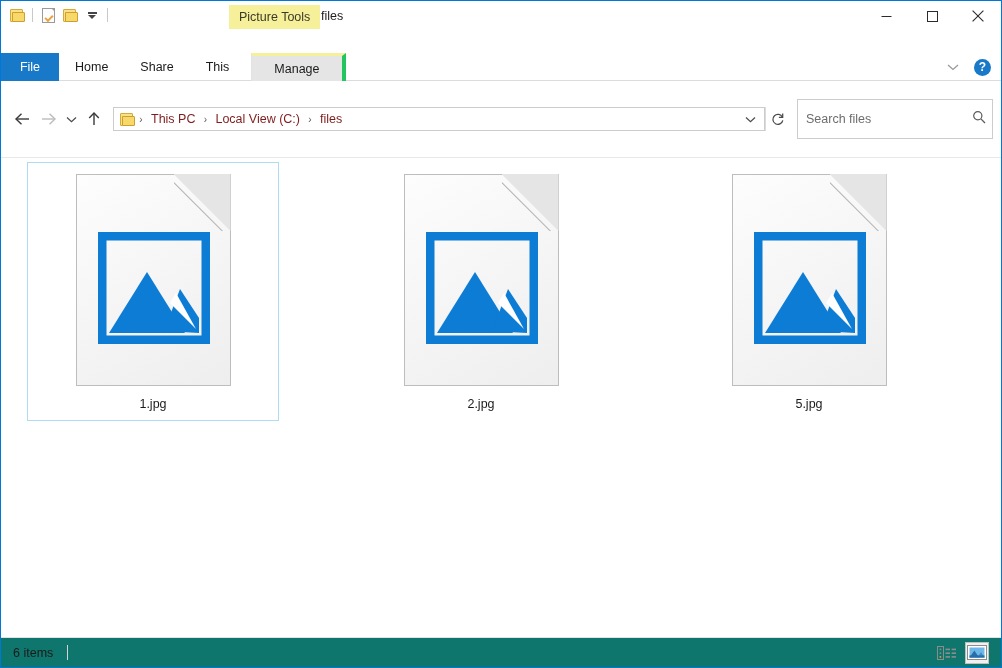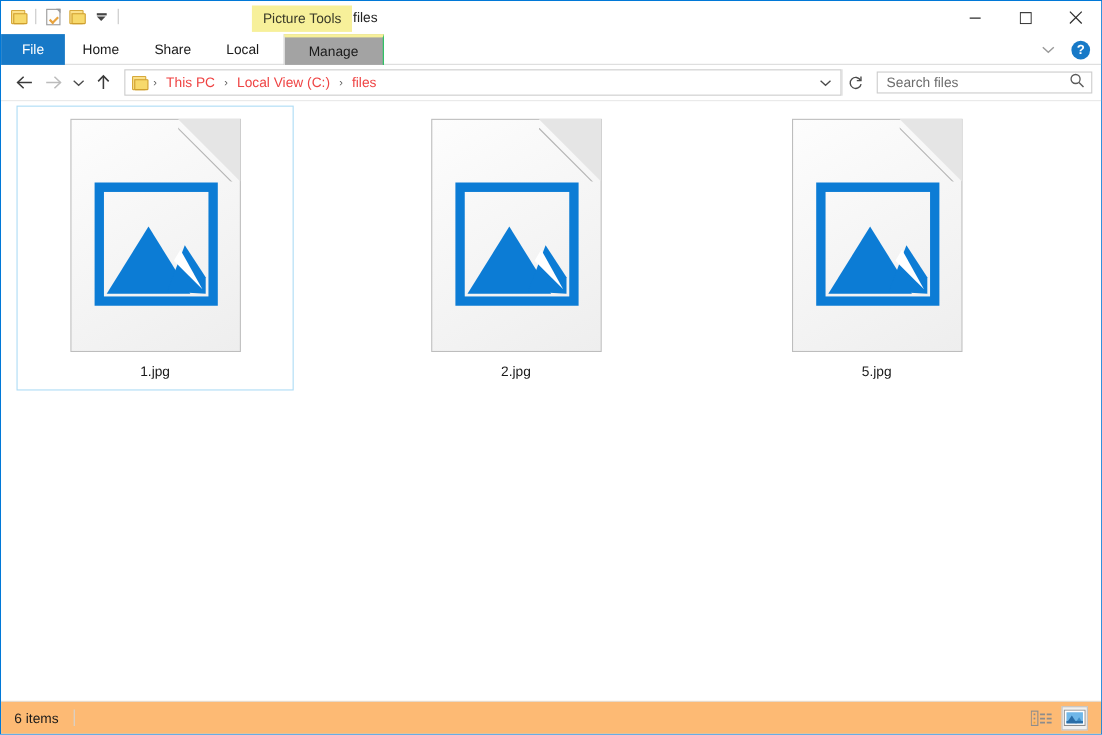--- a/index.html
+++ b/index.html
@@ -14,20 +14,21 @@
   }
 
   .window {
     position: relative;
     width: 1002px;
     height: 668px;
     background: #ffffff;
     border: 1px solid #0078d7;
     display: flex;
     flex-direction: column;
+    gap: 22px;
   }
 
   
   .titlebar {
     position: relative;
     height: 30px;
     background: #ffffff;
     display: flex;
     align-items: flex-start;
     flex: 0 0 30px;
@@ -183,22 +184,22 @@
   }
   .tab.file {
     background: #1779c7;
     color: #ffffff;
     min-width: 58px;
     padding: 0 18px;
   }
   .tab.contextual {
     border-top: 3px solid #f7f09a;
     border-left: 1px solid #e3e3e3;
-    border-right: 1px solid #22c55e;
-    background: #a3a3a3;
+    border-right: 4px solid #22c55e;
+    background: #e5e5e5;
     margin-left: 6px;
     padding: 0 22px;
   }
 
   .ribbon-right {
     position: absolute;
     right: 0;
     top: 0;
     height: 28px;
     display: flex;
@@ -250,21 +251,21 @@
     background: #ffffff;
     display: flex;
     align-items: center;
     margin-left: 6px;
     padding: 0 4px 0 6px;
     min-width: 0;
   }
 
   .crumb {
     font-size: 12.5px;
-    color: #ef4444;
+    color: #7f1d1d;
     padding: 0 4px;
     white-space: nowrap;
   }
   .crumb-sep {
     width: 12px;
     display: flex;
     align-items: center;
     justify-content: center;
     color: #5a5a5a;
     font-size: 10px;
@@ -280,21 +281,21 @@
     width: 24px;
     height: 24px;
     border-left: 1px solid #dcdcdc;
     display: flex;
     align-items: center;
     justify-content: center;
   }
 
   .searchbox {
     width: 196px;
-    height: 20px;
+    height: 40px;
     border: 1px solid #cccccc;
     background: #ffffff;
     display: flex;
     align-items: center;
     margin-left: 8px;
     padding: 0 6px 0 8px;
     flex: 0 0 196px;
   }
   .search-input {
     border: none;
@@ -314,21 +315,21 @@
     background: #ffffff;
     position: relative;
     overflow: hidden;
     border-top: 1px solid #e8e8e8;
   }
 
   .grid {
     display: grid;
     grid-template-columns: repeat(3, 328px);
     grid-auto-rows: 260px;
-    padding: 4px 0 0 14px;
+    padding: 4px 0 0 26px;
   }
 
   .tile {
     width: 252px;
     height: 259px;
     display: flex;
     flex-direction: column;
     align-items: center;
     justify-content: flex-start;
     border: 1px solid transparent;
@@ -381,21 +382,21 @@
     left: 21px;
     top: 57px;
     width: 112px;
     height: 112px;
   }
 
   
   .statusbar {
     height: 30px;
     flex: 0 0 30px;
-    background: #fdba74;
+    background: #0f766e;
     border-top: 1px solid #e2e2e2;
     display: flex;
     align-items: center;
     padding: 0 6px 0 12px;
   }
   .status-text {
     font-size: 12.5px;
     color: #1a1a1a;
   }
   .status-sep {
@@ -485,21 +486,21 @@
             <line x1="11.4" y1="0.6" x2="0.6" y2="11.4" stroke="#2b2b2b" stroke-width="1.1"></line>
           </svg>
       </div>
     </div>
   </div>
 
   <div class="ribbon">
     <div class="tab file">File</div>
     <div class="tab">Home</div>
     <div class="tab">Share</div>
-    <div class="tab">Local</div>
+    <div class="tab">This</div>
     <div class="tab contextual">Manage</div>
 
     <div class="ribbon-right">
       <div class="collapse-chev">
         <svg width="12" height="8" viewBox="0 0 12 8">
             <polyline points="1,2 6,6.5 11,2" fill="none" stroke="#9a9a9a" stroke-width="1.3"></polyline>
           </svg>
       </div>
       <div class="help-btn">?</div>
     </div>

